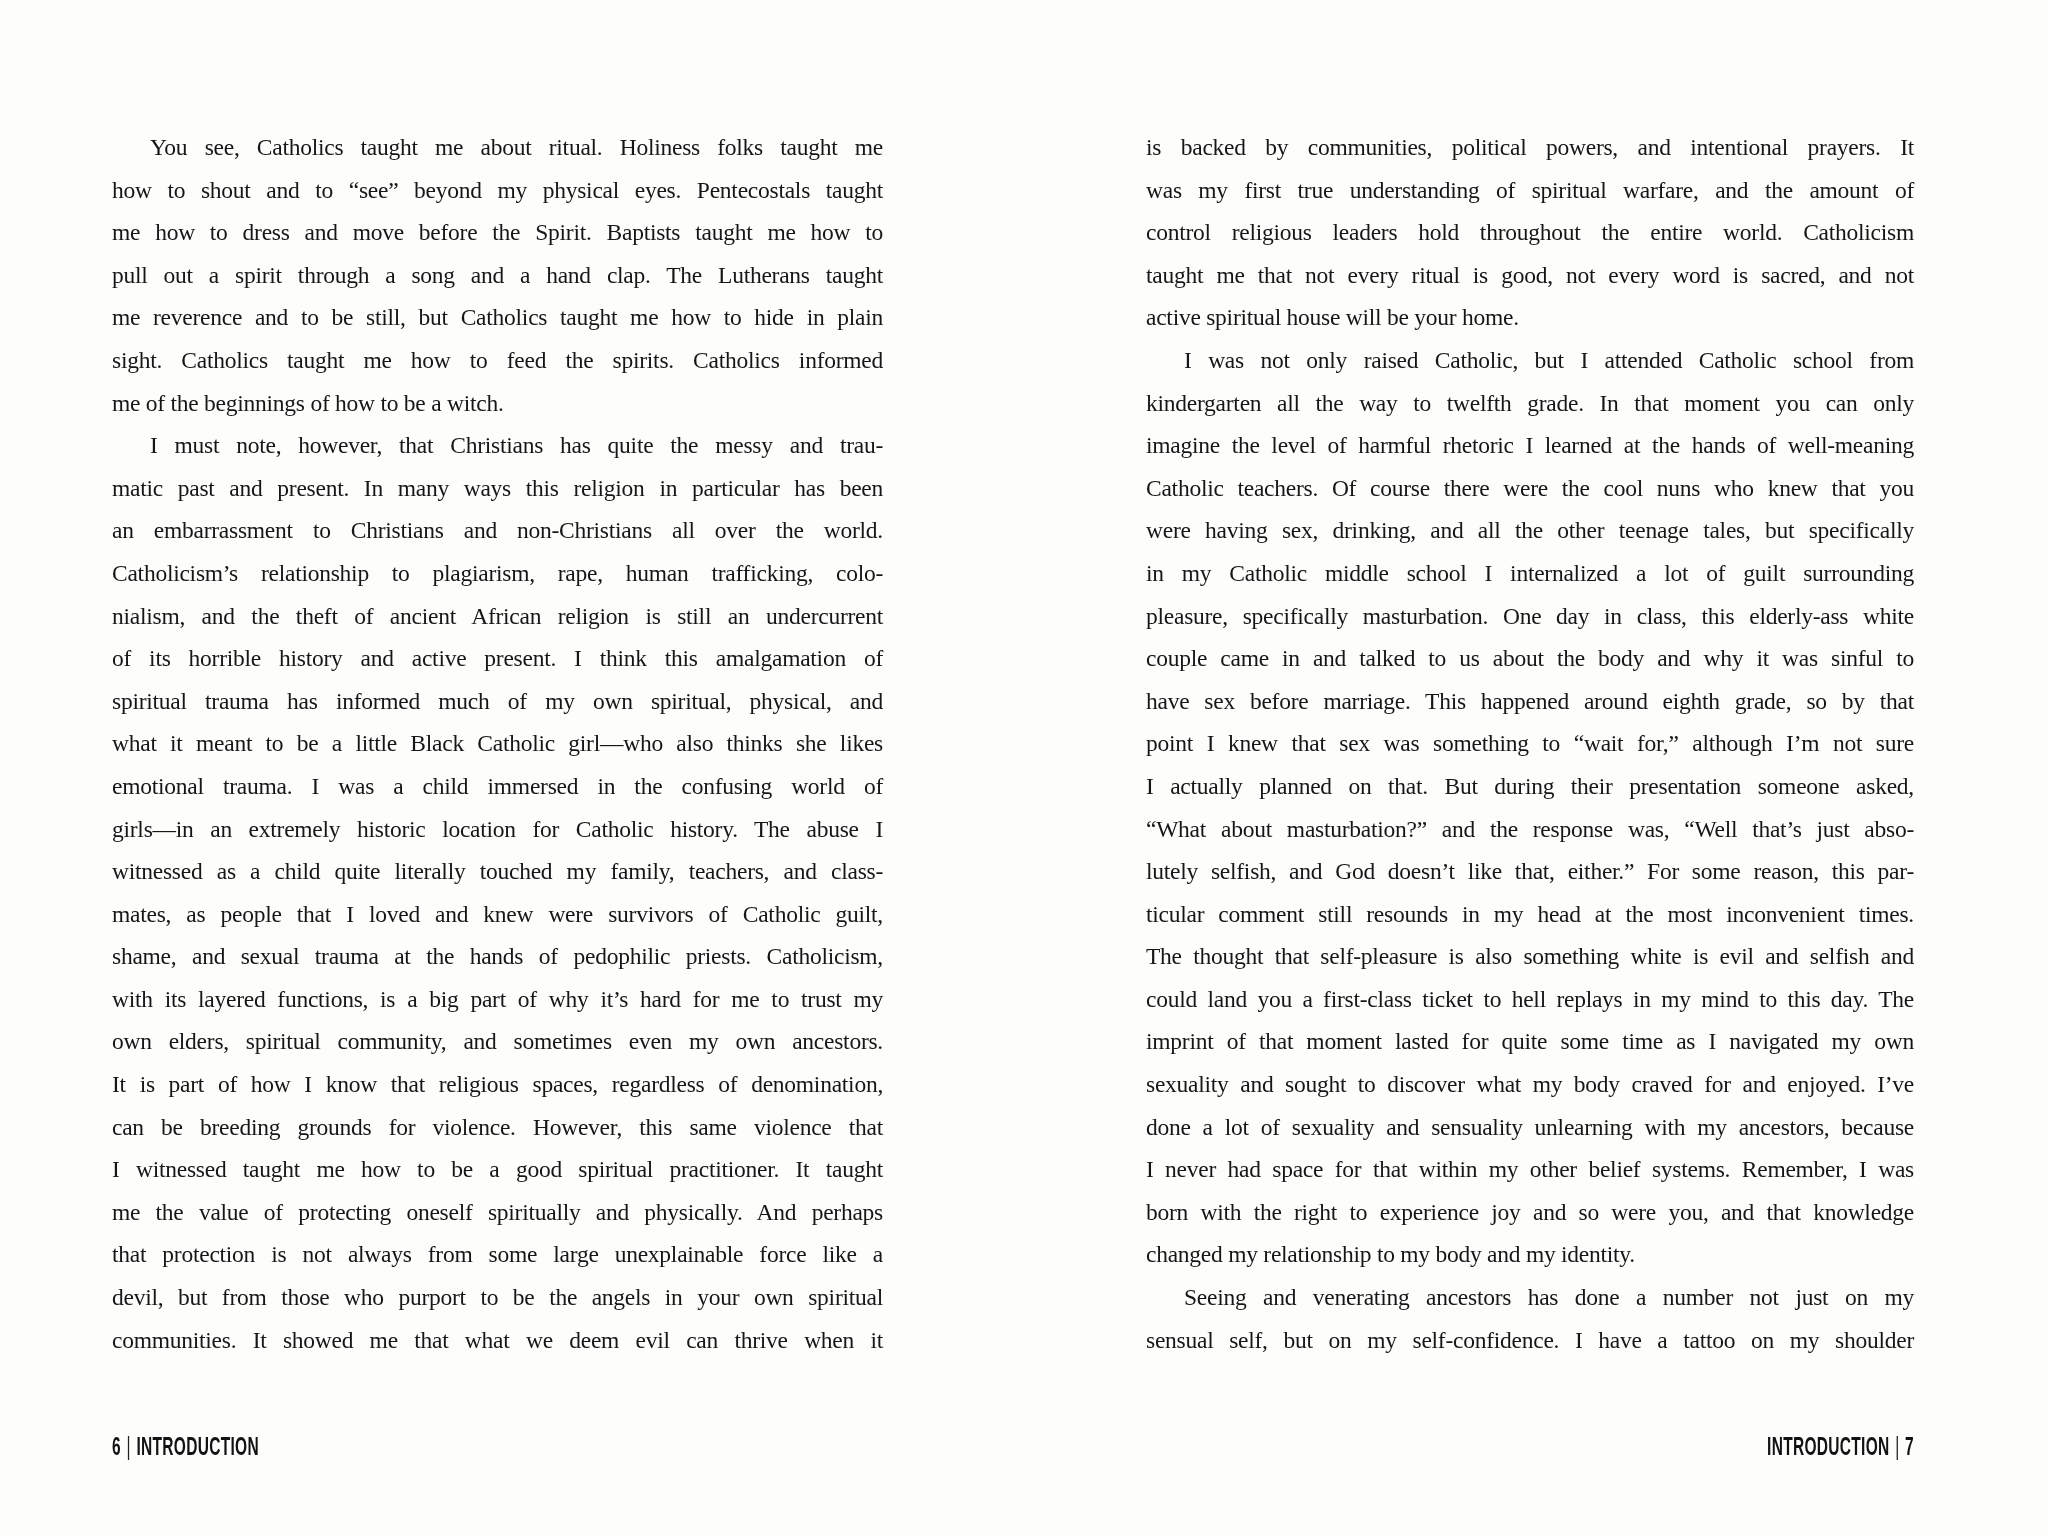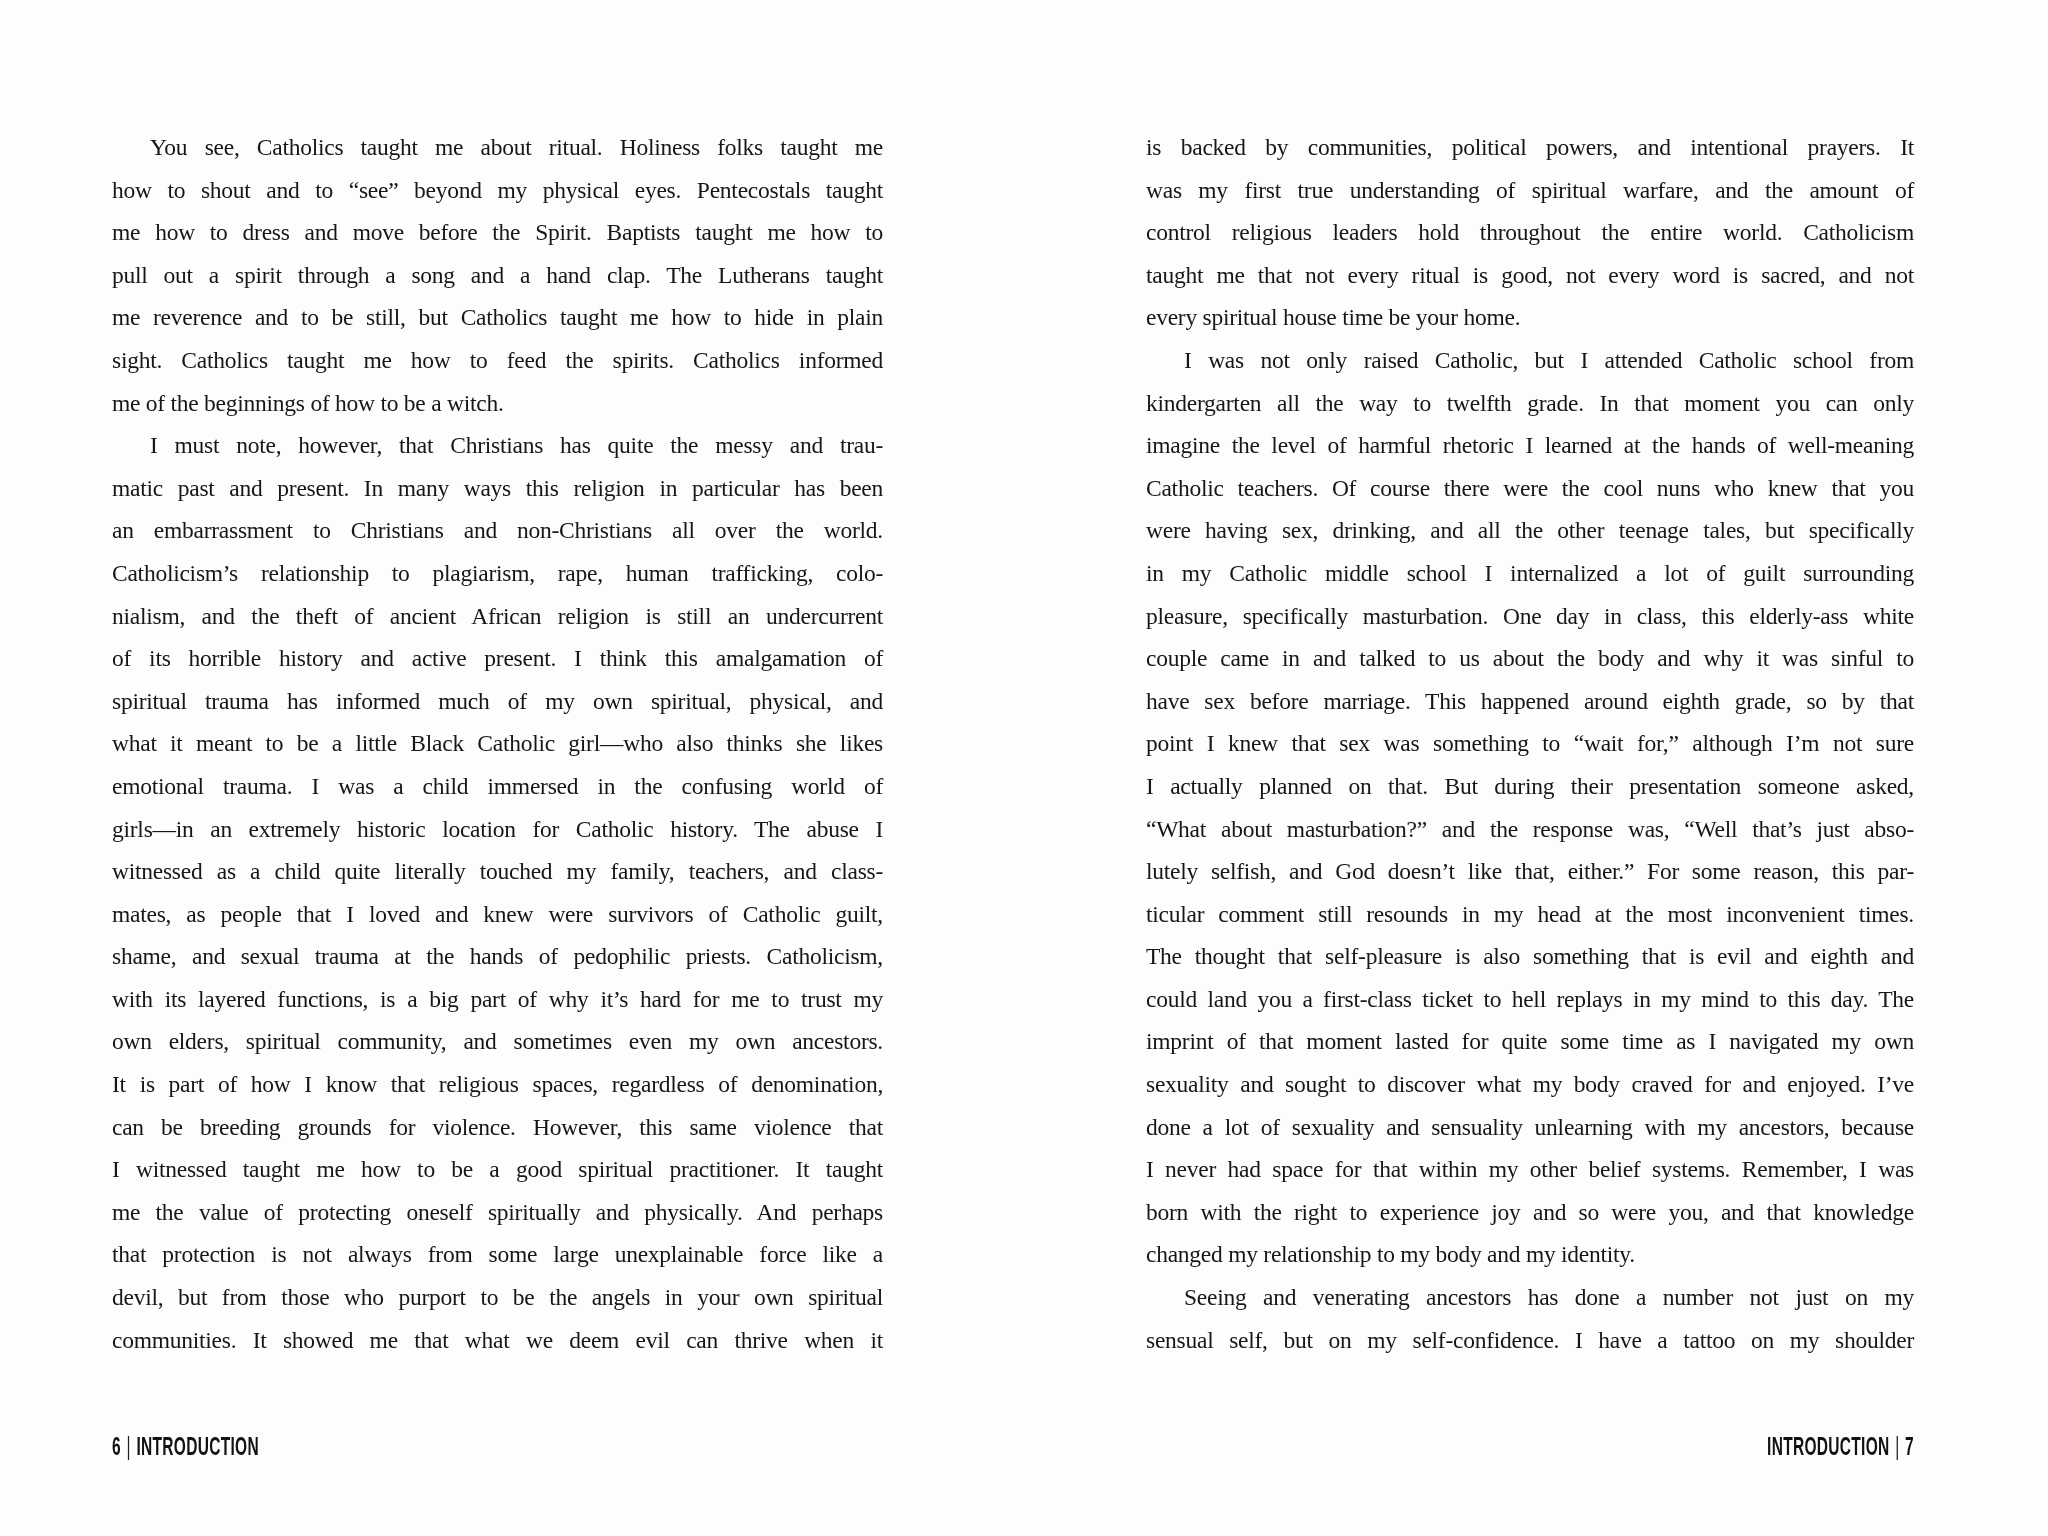--- a/index.html
+++ b/index.html
@@ -122,36 +122,36 @@
       <span>6</span><span class="sep">|</span><span>INTRODUCTION</span>
     </footer>
   </section>
 
   <section class="page right">
     <div class="text-col">
         <div class="line">is backed by communities, political powers, and intentional prayers. It</div>
         <div class="line">was my first true understanding of spiritual warfare, and the amount of</div>
         <div class="line">control religious leaders hold throughout the entire world. Catholicism</div>
         <div class="line">taught me that not every ritual is good, not every word is sacred, and not</div>
-        <div class="line end">every spiritual house time be your home.</div>
+        <div class="line end">active spiritual house will be your home.</div>
         <div class="line indent">I was not only raised Catholic, but I attended Catholic school from</div>
         <div class="line">kindergarten all the way to twelfth grade. In that moment you can only</div>
         <div class="line">imagine the level of harmful rhetoric I learned at the hands of well-meaning</div>
         <div class="line">Catholic teachers. Of course there were the cool nuns who knew that you</div>
         <div class="line">were having sex, drinking, and all the other teenage tales, but specifically</div>
         <div class="line">in my Catholic middle school I internalized a lot of guilt surrounding</div>
         <div class="line">pleasure, specifically masturbation. One day in class, this elderly-ass white</div>
         <div class="line">couple came in and talked to us about the body and why it was sinful to</div>
         <div class="line">have sex before marriage. This happened around eighth grade, so by that</div>
         <div class="line">point I knew that sex was something to “wait for,” although I’m not sure</div>
         <div class="line">I actually planned on that. But during their presentation someone asked,</div>
         <div class="line">“What about masturbation?” and the response was, “Well that’s just abso-</div>
         <div class="line">lutely selfish, and God doesn’t like that, either.” For some reason, this par-</div>
         <div class="line">ticular comment still resounds in my head at the most inconvenient times.</div>
-        <div class="line">The thought that self-pleasure is also something that is evil and eighth and</div>
+        <div class="line">The thought that self-pleasure is also something white is evil and selfish and</div>
         <div class="line">could land you a first-class ticket to hell replays in my mind to this day. The</div>
         <div class="line">imprint of that moment lasted for quite some time as I navigated my own</div>
         <div class="line">sexuality and sought to discover what my body craved for and enjoyed. I’ve</div>
         <div class="line">done a lot of sexuality and sensuality unlearning with my ancestors, because</div>
         <div class="line">I never had space for that within my other belief systems. Remember, I was</div>
         <div class="line">born with the right to experience joy and so were you, and that knowledge</div>
         <div class="line end">changed my relationship to my body and my identity.</div>
         <div class="line indent">Seeing and venerating ancestors has done a number not just on my</div>
         <div class="line">sensual self, but on my self-confidence. I have a tattoo on my shoulder</div>
       </div>

